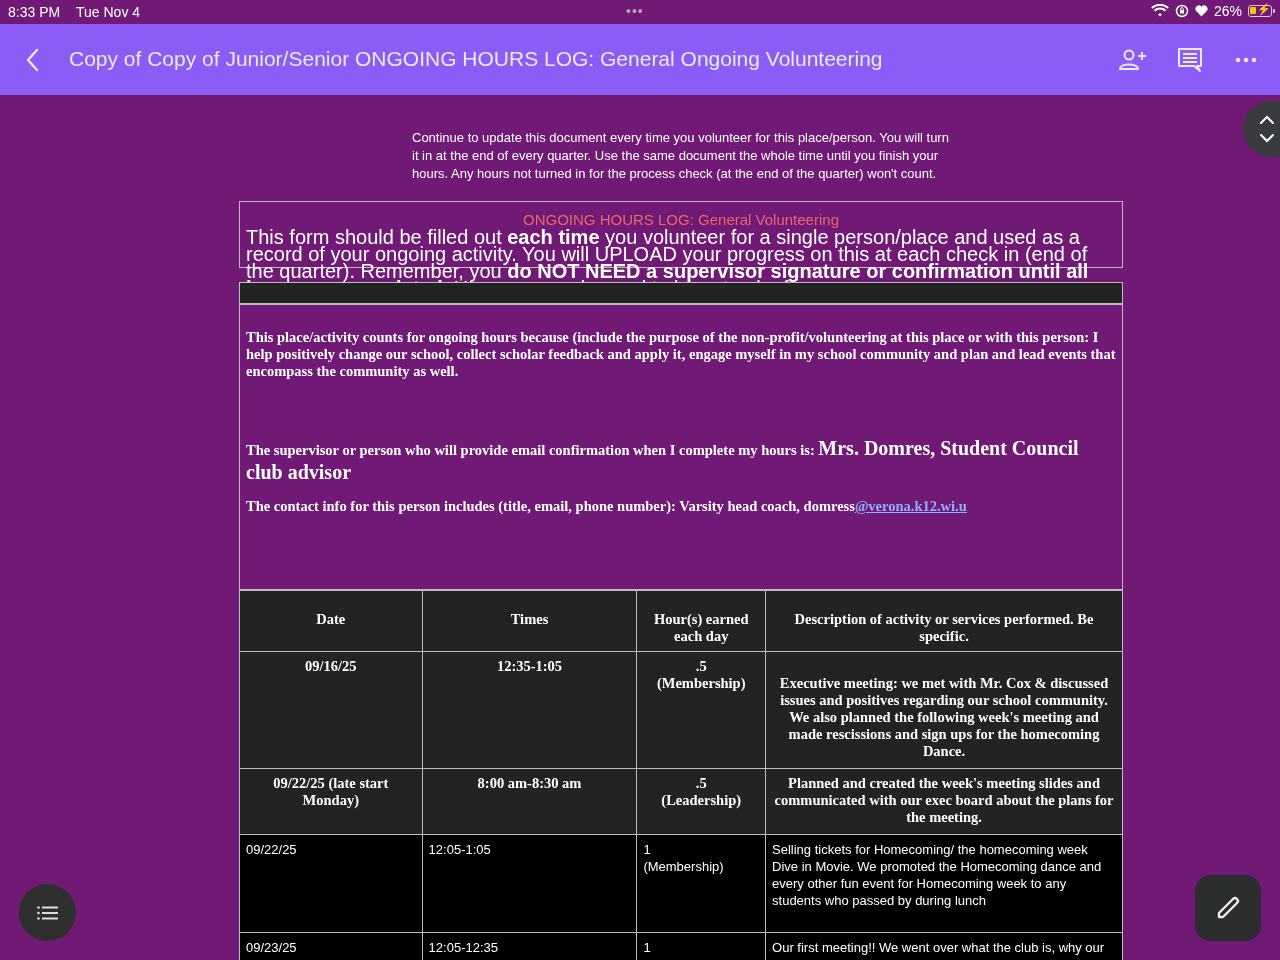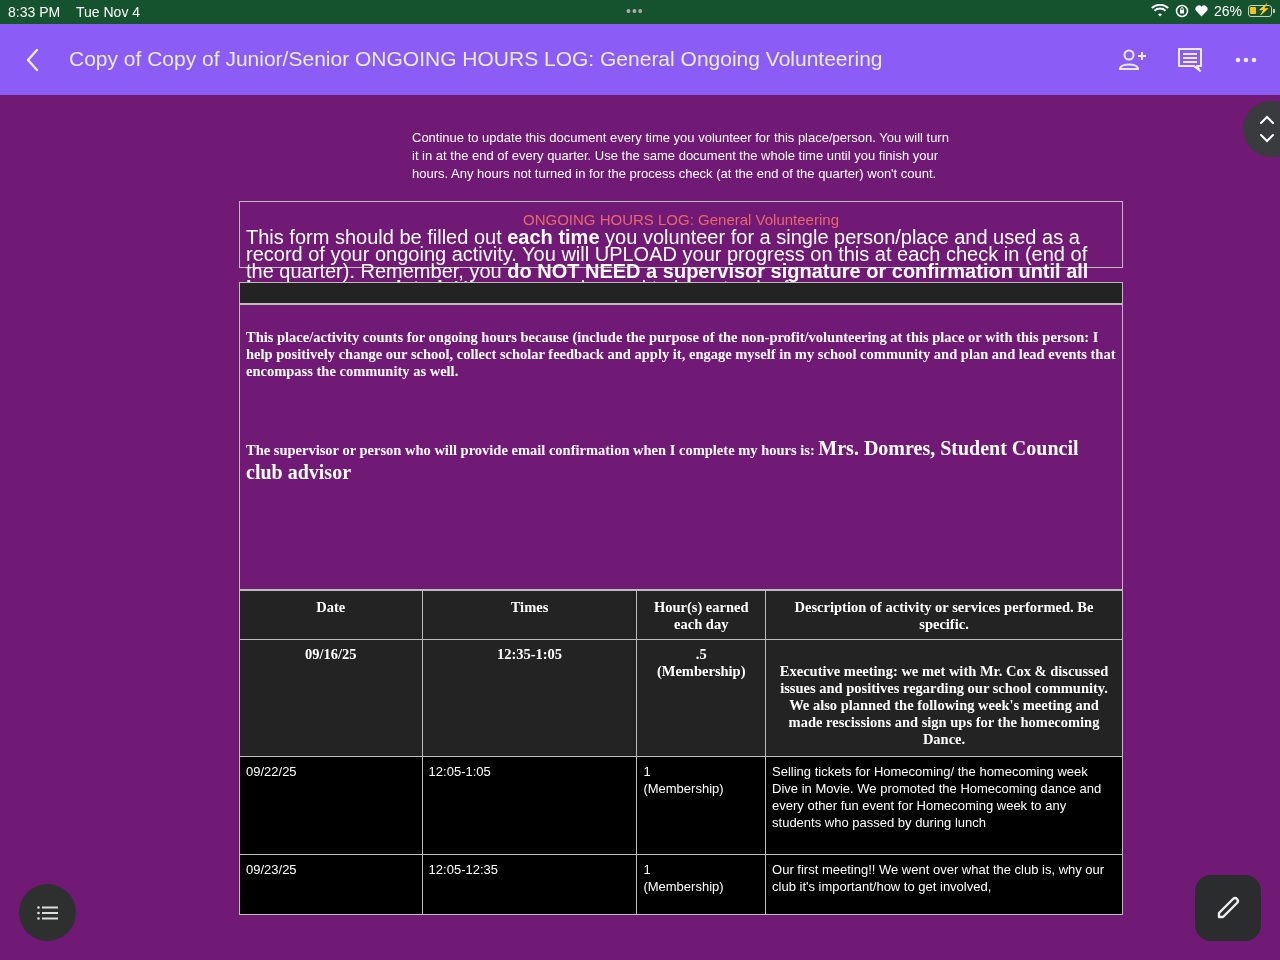--- a/index.html
+++ b/index.html
@@ -1,19 +1,19 @@
 <!DOCTYPE html>
 <html><head>
 <meta charset="utf-8">
 <style>
   * { box-sizing: border-box; margin: 0; padding: 0; }
   html, body { width: 1280px; height: 960px; overflow: hidden; background: #000; }
   body { font-family: "Liberation Sans", sans-serif; color: #fff; position: relative; }
 
-  .statusbar { position: absolute; top: 0; left: 0; width: 1280px; height: 24px; background: #14532d; display: flex; align-items: center; font-size: 14px; color: #fff; }
+  .statusbar { position: absolute; top: 0; left: 0; width: 1280px; height: 24px; background: #701a75; display: flex; align-items: center; font-size: 14px; color: #fff; }
   .statusbar .time { position: absolute; left: 8px; top: 4px; }
   .statusbar .date { position: absolute; left: 76px; top: 4px; }
   .statusbar .dots { position: absolute; left: 626px; top: 3px; font-size: 14px; letter-spacing: 1px; color: #aaa; }
   .statusbar .right { position: absolute; right: 8px; top: 3px; display: flex; align-items: center; gap: 6px; font-size: 14px; }
   .battery { width: 24px; height: 12px; border: 1.5px solid #ccc; border-radius: 3px; position: relative; }
   .battery .fill { position: absolute; left: 1px; top: 1px; width: 6px; height: 7px; background: #f5c518; border-radius: 1px; }
   .battery .bolt { position: absolute; left: 8px; top: -3px; font-size: 11px; color: #fff; }
   .battery::after { content: ""; position: absolute; right: -4px; top: 3px; width: 2px; height: 4px; background: #ccc; border-radius: 0 1px 1px 0; }
 
   .appbar { position: absolute; top: 24px; left: 0; width: 1280px; height: 71px; background: #8b5cf6; }
@@ -35,21 +35,21 @@
   .box3 .sup { margin-top: 56px; }
   .box3 .big { font-size: 20px; line-height: 24px; }
   .box3 .contact { margin-top: 14px; }
   .box3 a { color: #8ab4f8; text-decoration: underline; }
 
   table.log { position: absolute; left: 239px; top: 495px; width: 884px; border-collapse: collapse; }
   table.log td, table.log th { border: 1.5px solid #bbb; vertical-align: top; padding: 6px 6px; }
   table.log .c1 { width: 176px; } table.log .c2 { width: 207px; } table.log .c3 { width: 124px; } table.log .c4 { width: 344px; }
   .serif { font-family: "Liberation Serif", serif; font-weight: bold; font-size: 14.5px; line-height: 17px; text-align: center; background: #232323; }
   .sans { font-family: "Liberation Sans", sans-serif; font-size: 13px; line-height: 17px; text-align: left; background: #000; }
-  tr.hdr th { height: 48px; padding-top: 8px; }
+  tr.hdr th { height: 48px; padding-top: 20px; }
   tr.r1 td { height: 117px; }
   tr.r2 td { height: 66px; }
   tr.r3 td { height: 98px; }
   tr.r4 td { height: 60px; }
 
   .fab-outline { position: absolute; left: 19px; top: 884px; width: 57px; height: 57px; border-radius: 50%; background: #2e302f; display: flex; align-items: center; justify-content: center; cursor: pointer; }
   .fab-edit { position: absolute; left: 1195px; top: 875px; width: 66px; height: 66px; border-radius: 16px; background: #2b2c2e; display: flex; align-items: center; justify-content: center; cursor: pointer; }
   .scroll-pill { position: absolute; left: 1243px; top: 101px; width: 60px; height: 56px; border-radius: 28px; background: #3a3b3e; cursor: pointer; }
 </style>
 </head>
@@ -116,38 +116,48 @@
   <div class="box box1">
     <div class="heading">ONGOING HOURS LOG: General Volunteering</div>
     <div class="body"><span>This form should be filled out </span><b>each time</b><span> you volunteer for a single person/place and used as a record of your ongoing activity. You will UPLOAD your progress on this at each check in (end of the quarter). Remember, you </span><b>do NOT NEED a supervisor signature or confirmation until all hours are completed.</b><span> However, we do need to keep track of your progress.</span></div>
   </div>
 
   <div class="box box2"></div>
 
   <div class="box box3">
     <p>This place/activity counts for ongoing hours because (include the purpose of the non-profit/volunteering at this place or with this person: I help positively change our school, collect scholar feedback and apply it, engage myself in my school community and plan and lead events that encompass the community as well.</p>
     <p class="sup"><span>The supervisor or person who will provide email confirmation when I complete my hours is: </span><span class="big">Mrs. Domres, Student Council club advisor</span></p>
+    <p class="contact"><span>The contact info for this person includes (title, email, phone number): Varsity head coach, domress</span><a>@verona.k12.wi.u</a></p>
   </div>
 
   <table class="log">
     <tbody>
         <tr class="hdr">
       <th class="c1 serif">Date</th>
       <th class="c2 serif">Times</th>
       <th class="c3 serif">Hour(s) earned each day</th>
       <th class="c4 serif">Description of activity or services performed. Be specific.</th>
     </tr>
     <tr class="r1">
       <td class="serif">09/16/25</td>
       <td class="serif">12:35-1:05</td>
       <td class="serif">
             <div>.5</div>
             <div>(Membership)</div>
           </td>
       <td class="serif" style="padding-top:23px;">Executive meeting: we met with Mr. Cox &amp; discussed issues and positives regarding our school community. We also planned the following week's meeting and made rescissions and sign ups for the homecoming Dance.</td>
+    </tr>
+    <tr class="r2">
+      <td class="serif">09/22/25 (late start Monday)</td>
+      <td class="serif">8:00 am-8:30 am</td>
+      <td class="serif">
+            <div>.5</div>
+            <div>(Leadership)</div>
+          </td>
+      <td class="serif">Planned and created the week's meeting slides and communicated with our exec board about the plans for the meeting.</td>
     </tr>
     <tr class="r3">
       <td class="sans">09/22/25</td>
       <td class="sans">12:05-1:05</td>
       <td class="sans">
             <div>1</div>
             <div>(Membership)</div>
           </td>
       <td class="sans">Selling tickets for Homecoming/ the homecoming week Dive in Movie. We promoted the Homecoming dance and every other fun event for Homecoming week to any students who passed by during lunch</td>
     </tr>

